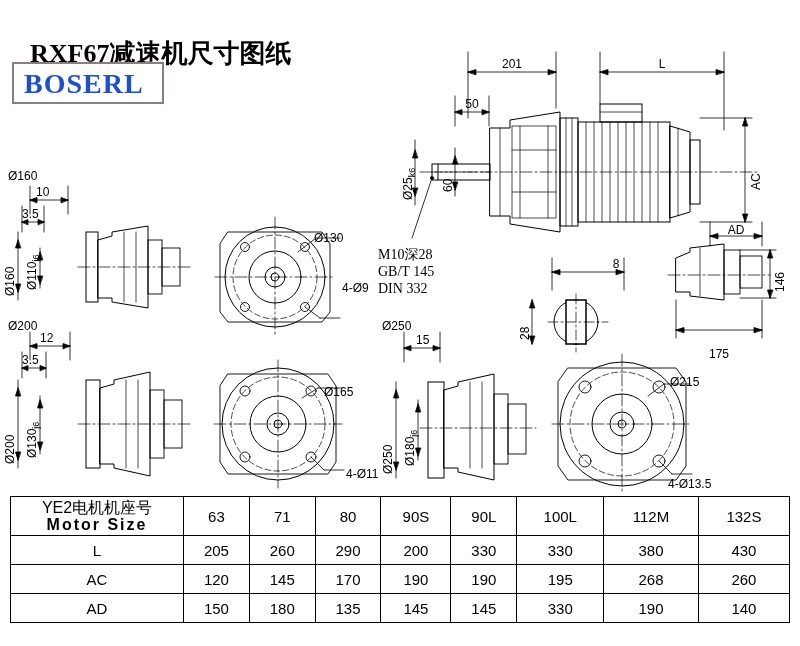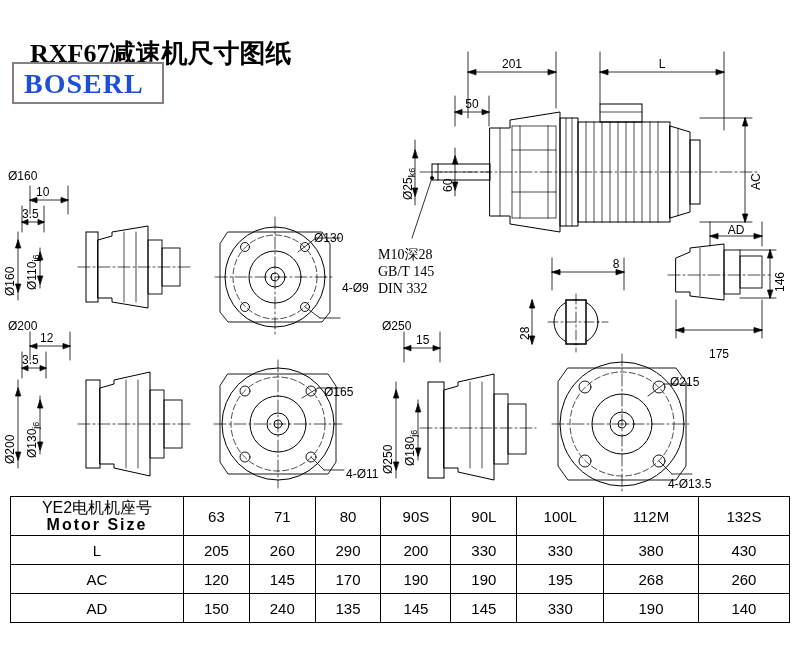--- a/index.html
+++ b/index.html
@@ -376,21 +376,21 @@
       <td>170</td>
       <td>190</td>
       <td>190</td>
       <td>195</td>
       <td>268</td>
       <td>260</td>
     </tr>
     <tr>
       <td class="lbl">AD</td>
       <td>150</td>
-      <td>240</td>
+      <td>180</td>
       <td>135</td>
       <td>145</td>
       <td>145</td>
       <td>330</td>
       <td>190</td>
       <td>140</td>
     </tr>
   </tbody>
 </table>
 

